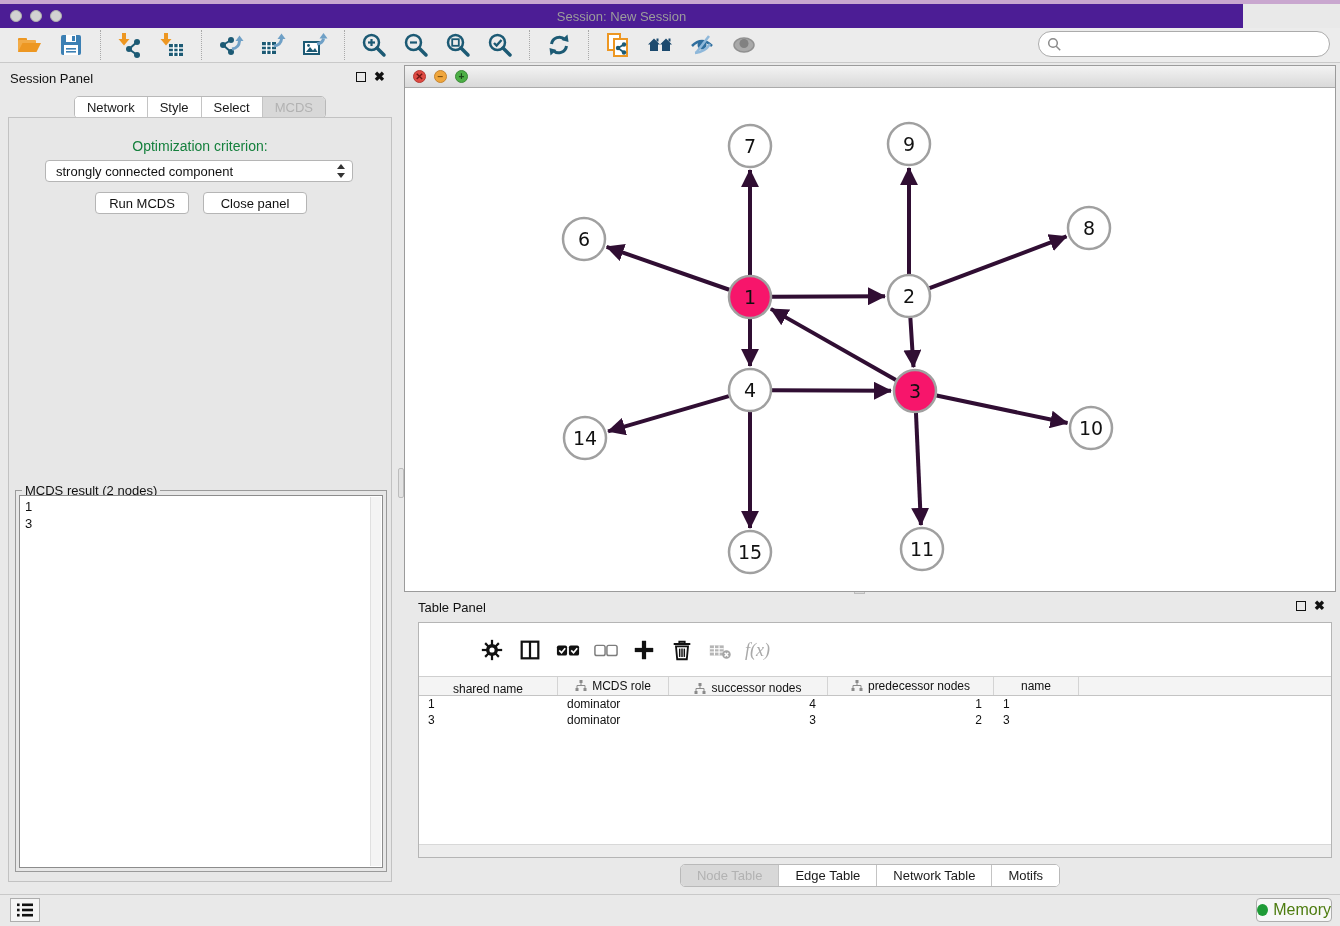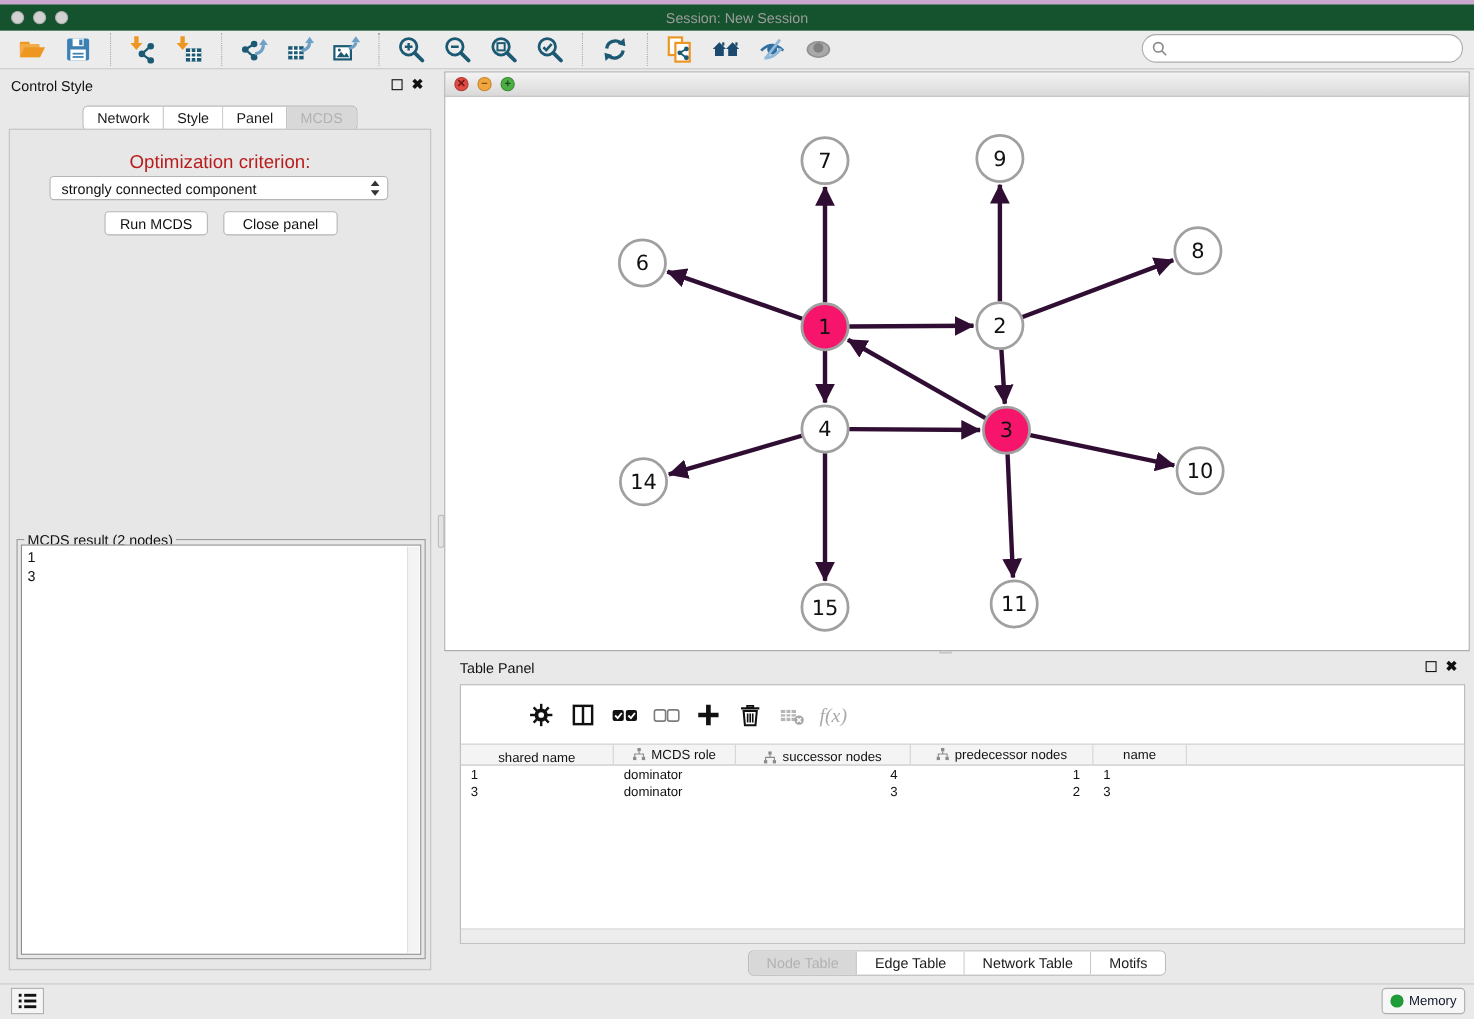--- a/index.html
+++ b/index.html
@@ -2,21 +2,21 @@
 <html><head>
 <meta charset="utf-8">
 <style>
   * { margin:0; padding:0; box-sizing:border-box; }
   html,body { width:1340px; height:926px; }
   body { font-family:"Liberation Sans", sans-serif; background:#E9E9E9; position:relative; overflow:hidden; }
   .abs { position:absolute; }
 
   
   #accent-strip { left:0; top:0; width:1340px; height:4px; background:#C9A7CF; }
-  #titlebar { left:0; top:4px; width:1340px; height:24px; background:#14532d; }
+  #titlebar { left:0; top:4px; width:1243px; height:24px; background:#4c1d95; }
   .tl-dot { width:12px; height:12px; border-radius:50%; background:#D2D2D2; border:1px solid #AFAFAF; top:6px; }
   #win-title { width:100%; text-align:center; top:5px; font-size:13px; color:#9C9C9C; }
 
   
   #main-toolbar { left:0; top:28px; width:1340px; height:35px; background:#ECECEC; border-bottom:1px solid #C9C9C9;
                   display:flex; align-items:center; padding-left:8px; }
   .tb-btn { width:28px; height:28px; display:flex; align-items:center; justify-content:center; margin:0 7px; flex:0 0 auto; }
   .tb-sep { width:1px; height:30px; border-left:1px dotted #A9A9A9; margin:0 8px; flex:0 0 auto; }
   #toolbar-search { position:absolute; left:1038px; top:3px; width:292px; height:26px; border:1px solid #ABABAB;
                     border-radius:13px; background:#fff; display:flex; align-items:center; padding-left:8px; }
@@ -27,21 +27,21 @@
   .panel-btns { display:flex; gap:8px; align-items:center; }
   #cp-btns { left:356px; top:72px; }
   .float-glyph { width:10px; height:10px; border:1.5px solid #111; display:inline-block; }
   .close-glyph { font-size:13px; font-weight:bold; color:#111; line-height:10px; }
   #cp-tabs { left:0; top:96px; width:400px; display:flex; justify-content:center; }
   .seg { display:flex; border:1px solid #B9B9B9; border-radius:5px; overflow:hidden; background:#fff; }
   .seg .tab { padding:3px 12px; font-size:13px; color:#1a1a1a; background:#fff; border-right:1px solid #C4C4C4; cursor:default; }
   .seg .tab:last-child { border-right:none; }
   .seg .tab.active { background:#D8D8D8; color:#B2B2B2; }
   #cp-body { left:8px; top:117px; width:384px; height:765px; background:#E7E7E7; border:1px solid #C2C2C2; }
-  #opt-label { width:100%; text-align:center; top:20px; font-size:17px; color:#b91c1c; }
+  #opt-label { width:100%; text-align:center; top:20px; font-size:14px; color:#15803d; }
   #criterion-select { left:36px; top:42px; width:308px; height:22px; background:#fff; border:1px solid #B5B5B5;
                       border-radius:4px; display:flex; align-items:center; padding:0 6px 0 10px; font-size:13px; color:#111; }
   #criterion-select .spacer { flex:1; }
   .btn { background:#fff; border:1px solid #B5B5B5; border-radius:4px; font-size:13px; color:#111;
          display:flex; align-items:center; justify-content:center; }
   #run-mcds-btn { left:86px; top:74px; width:94px; height:22px; }
   #close-panel-btn { left:194px; top:74px; width:104px; height:22px; }
   #result-group { left:6px; top:372px; width:372px; height:382px; border:1px solid #9A9A9A; }
   #result-legend { position:absolute; top:-8px; left:6px; background:#E7E7E7; padding:0 3px; font-size:13px; color:#111; }
   #result-textarea { position:absolute; left:3px; top:4px; right:3px; bottom:3px; background:#fff; border:1px solid #8C8C8C; }
@@ -76,21 +76,21 @@
   .t-row { display:flex; height:16px; align-items:center; }
   .t-cell { font-size:12px; color:#111; height:100%; display:flex; align-items:center; }
   #tp-bottom-strip { position:absolute; left:0; bottom:0; width:100%; height:13px; background:#EDEDED; border-top:1px solid #D8D8D8; }
   #tp-tabs { left:404px; top:864px; width:932px; display:flex; justify-content:center; }
 
   
   #status-bar { left:0; top:894px; width:1340px; height:32px; background:#E9E9E9; border-top:1px solid #C9C9C9; }
   #list-btn { position:absolute; left:10px; top:3px; width:30px; height:24px; background:#F5F5F5; border:1px solid #AEAEAE;
               display:flex; align-items:center; justify-content:center; }
   #memory-btn { position:absolute; right:8px; top:3px; width:76px; height:24px; background:#F7F7F7; border:1px solid #AEAEAE;
-                border-radius:4px; display:flex; align-items:center; justify-content:center; gap:5px; font-size:12px; color:#0f172a; }
+                border-radius:4px; display:flex; align-items:center; justify-content:center; gap:5px; font-size:16px; color:#4d7c0f; }
   #memory-dot { width:12px; height:12px; border-radius:50%; background:#1F9B37; }
 </style>
 </head>
 <body>
 
 <div class="abs" id="accent-strip"></div>
 <div class="abs" id="titlebar">
   <div class="abs tl-dot" style="left:10px"></div>
   <div class="abs tl-dot" style="left:30px"></div>
   <div class="abs tl-dot" style="left:50px"></div>
@@ -254,30 +254,30 @@
   </div>
   <div id="toolbar-search">
     <svg width="15" height="15" viewBox="0 0 15 15">
         <circle cx="6" cy="6" r="4.3" fill="none" stroke="#8A8A8A" stroke-width="1.5"></circle>
         <line x1="9.2" y1="9.2" x2="13.2" y2="13.2" stroke="#8A8A8A" stroke-width="1.5"></line>
       </svg>
     <input placeholder="" style="">
   </div>
 </div>
 
-<div class="abs" id="cp-title">Control Style</div>
+<div class="abs" id="cp-title">Session Panel</div>
 <div class="abs panel-btns" id="cp-btns">
   <span class="float-glyph"></span>
   <span class="close-glyph">✖</span>
 </div>
 <div class="abs" id="cp-tabs">
     <div class="seg" id="cp-tabs-seg">
       <div class="tab">Network</div>
       <div class="tab">Style</div>
-      <div class="tab">Panel</div>
+      <div class="tab">Select</div>
       <div class="tab active">MCDS</div>
     </div>
   </div>
 
 <div class="abs" id="cp-body">
   <div class="abs" id="opt-label">Optimization criterion:</div>
   <div class="abs" id="criterion-select">
     <span>strongly connected component</span>
     <span class="spacer"></span>
     <svg width="10" height="16" viewBox="0 0 10 16">

